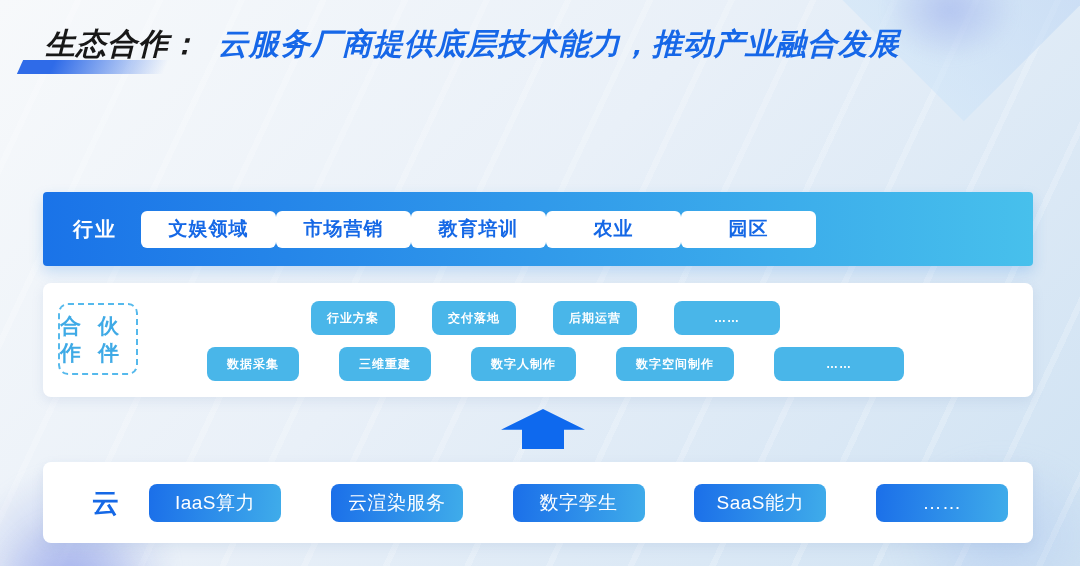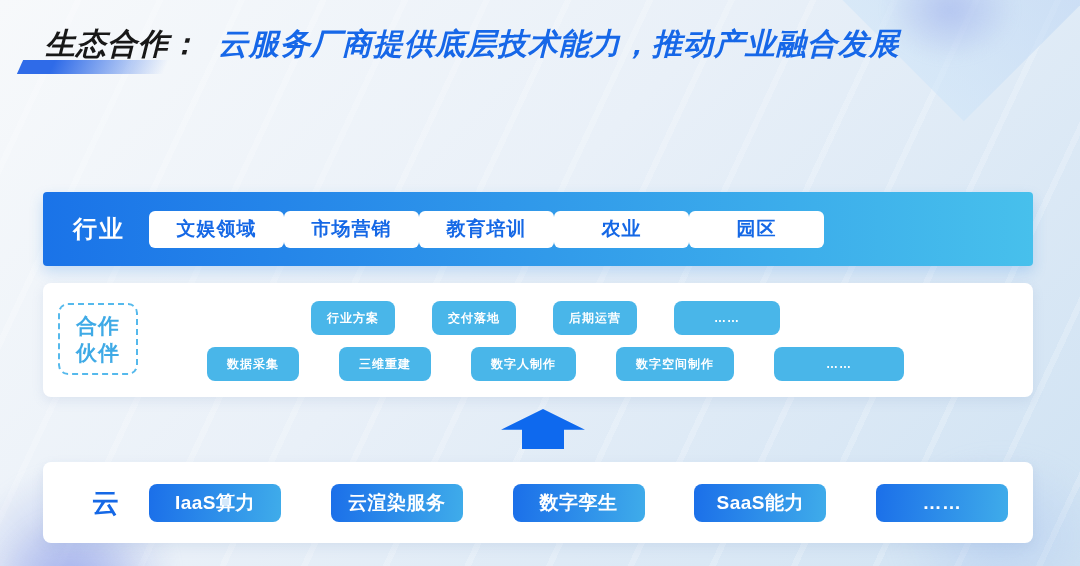--- a/index.html
+++ b/index.html
@@ -65,40 +65,40 @@
   }
   
   .industry-bar {
     position: absolute; left: 43px; top: 192px; width: 990px; height: 74px;
     box-sizing: border-box; border-radius: 4px;
     background: linear-gradient(90deg, #1A73E8 0%, #47C0EC 100%);
     display: flex; align-items: center; padding: 0 25px 0 30px;
     box-shadow: 0 6px 14px rgba(42,130,228,0.22);
   }
   .industry-label {
-    color: #ffffff; font-size: 24px; font-weight: bold;
+    color: #ffffff; font-size: 20px; font-weight: bold;
     letter-spacing: 2px; margin-right: 24px; white-space: nowrap;
   }
   .industry-items { flex: 1; display: flex; }
   .chip-white {
     width: 135px; height: 37px; background: #ffffff; border-radius: 6px;
     color: #1568E6; font-size: 19px; font-weight: bold; letter-spacing: 1px;
     display: flex; align-items: center; justify-content: center; white-space: nowrap;
   }
   
   .partners-panel {
     position: absolute; left: 43px; top: 283px; width: 990px; height: 114px;
     background: #ffffff; border-radius: 8px;
     box-shadow: 0 4px 12px rgba(110,145,190,0.14);
   }
   .partners-label-box {
     position: absolute; left: 15px; top: 20px; width: 80px; height: 72px;
     box-sizing: border-box; border: 2px dashed #55B9EC; border-radius: 10px;
     color: #3FAAE6; font-size: 21px; font-weight: bold; line-height: 27px;
-    display: flex; flex-direction: column; align-items: center; justify-content: center;
+    display: flex; align-items: center; justify-content: center;
     letter-spacing: 1px;
   }
   .partners-row1 { position: absolute; left: 268px; top: 18px; display: flex; gap: 37px; }
   .partners-row2 { position: absolute; left: 164px; top: 64px; display: flex; gap: 40px; }
   .chip-lightblue {
     height: 34px; background: #49B6E9; border-radius: 8px;
     color: #ffffff; font-size: 12px; font-weight: bold; letter-spacing: 1px;
     display: flex; align-items: center; justify-content: center;
     padding: 0 16px; white-space: nowrap;
   }
@@ -119,21 +119,21 @@
     box-shadow: 0 4px 12px rgba(110,145,190,0.14);
   }
   .cloud-label {
     color: #1568E6; font-size: 27px; font-weight: bold;
     margin-right: 30px; white-space: nowrap;
   }
   .cloud-items { flex: 1; display: flex; justify-content: space-between; }
   .chip-gradient {
     width: 132px; height: 38px; border-radius: 8px;
     background: linear-gradient(95deg, #1B6FE9 0%, #3FACEA 100%);
-    color: #ffffff; font-size: 19px; font-weight: bold; letter-spacing: 0.5px;
+    color: #ffffff; font-size: 19px; font-weight: normal; letter-spacing: 0.5px;
     display: flex; align-items: center; justify-content: center; white-space: nowrap;
   }
 </style>
 </head>
 <body>
 
 <div class="slide">
 
   <div class="rays"></div>
   <div class="deco-topright"></div>

